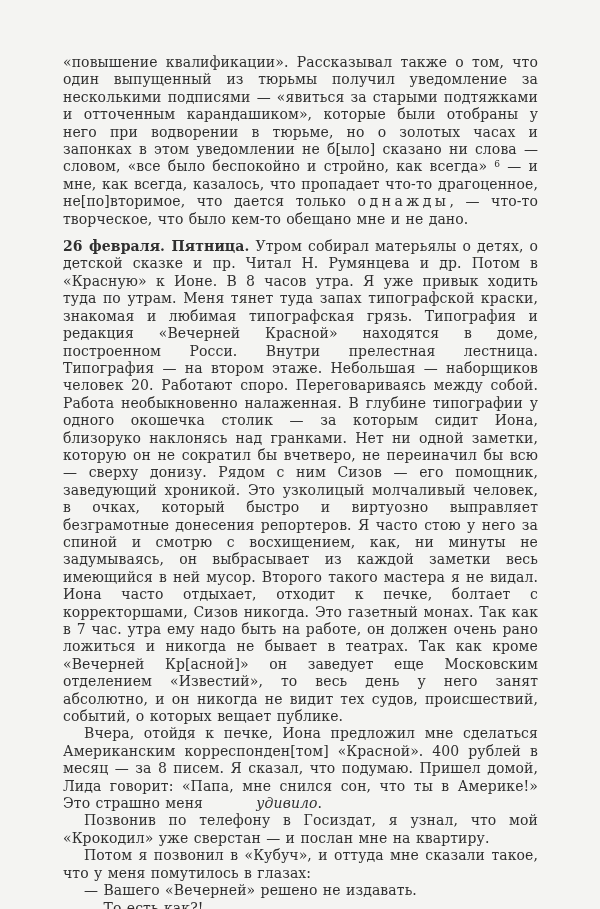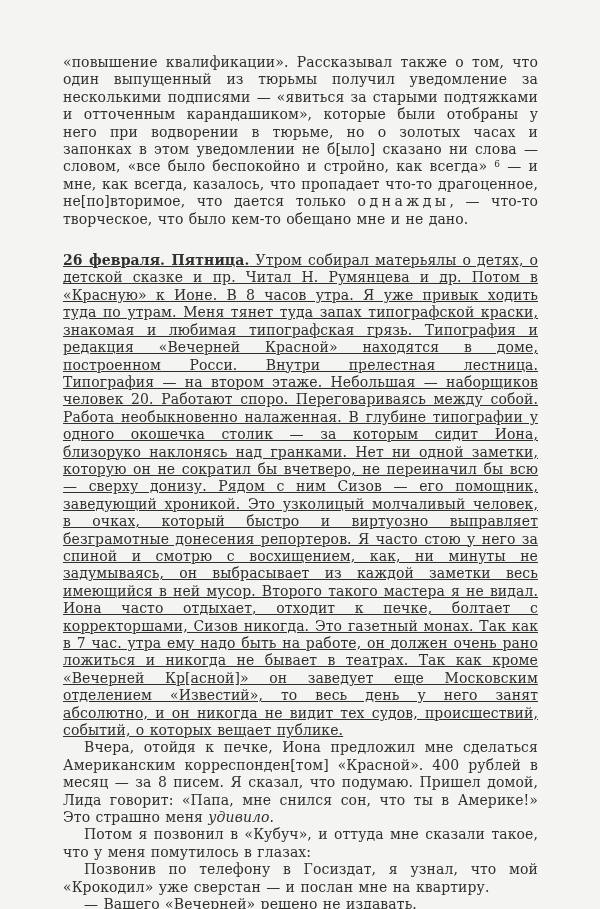--- a/index.html
+++ b/index.html
@@ -22,38 +22,38 @@
     margin: 0;
     text-align: justify;
     font-size: 14px;
     line-height: 17.4px;
     letter-spacing: 0.1px;
     word-spacing: 0.8px;
     hyphens: auto;
     -webkit-hyphens: auto;
   }
   .text-block p.indent { text-indent: 21px; }
-  .text-block p.gap { margin-top: 24px; text-decoration: underline; }
+  .text-block p.gap { margin-top: 10px; }
   .b  { font-weight: bold; }
-  .i  { font-style: italic; }
+  .i  { font-style: italic; margin-left: 48px; }
   .sp { letter-spacing: 3.5px; }
   .sup {
     font-size: 9px;
     line-height: 0;
     vertical-align: 4px;
     letter-spacing: 0;
   }
 </style>
 </head>
 <body>
 
 <div class="page">
   <main class="text-block" id="text-block">
       <p class=""><span>«повышение квалификации». Рассказывал также о том, что один выпущенный из тюрьмы получил уведомление за несколькими подписями — «явиться за старыми подтяжками и отточенным карандашиком», которые были отобраны у него при водворении в тюрьме, но о золотых часах и запонках в этом уведомлении не б[ыло] сказано ни слова — словом, «все было беспокойно и стройно, как всегда» </span><span class="sup">6</span><span> — и мне, как всегда, казалось, что пропадает что-то драгоценное, не[по]вторимое, что дается только </span><span class="sp">однажды</span><span>, — что-то творческое, что было кем-то обещано мне и не дано.</span></p>
       <p class=" gap"><span class="b">26 февраля. Пятница.</span><span> Утром собирал матерьялы о детях, о детской сказке и пр. Читал Н. Румянцева и др. Потом в «Красную» к Ионе. В 8 часов утра. Я уже привык ходить туда по утрам. Меня тянет туда запах типографской краски, знакомая и любимая типографская грязь. Типография и редакция «Вечерней Красной» находятся в доме, построенном Росси. Внутри прелестная лестница. Типография — на втором этаже. Небольшая — наборщиков человек 20. Работают споро. Переговариваясь между собой. Работа необыкновенно налаженная. В глубине типографии у одного окошечка столик — за которым сидит Иона, близоруко наклонясь над гранками. Нет ни одной заметки, которую он не сократил бы вчетверо, не переиначил бы всю — сверху донизу. Рядом с ним Сизов — его помощник, заведующий хроникой. Это узколицый молчаливый человек, в очках, который быстро и виртуозно выправляет безграмотные донесения репортеров. Я часто стою у него за спиной и смотрю с восхищением, как, ни минуты не задумываясь, он выбрасывает из каждой заметки весь имеющийся в ней мусор. Второго такого мастера я не видал. Иона часто отдыхает, отходит к печке, болтает с корректоршами, Сизов никогда. Это газетный монах. Так как в 7 час. утра ему надо быть на работе, он должен очень рано ложиться и никогда не бывает в театрах. Так как кроме «Вечерней Кр[асной]» он заведует еще Московским отделением «Известий», то весь день у него занят абсолютно, и он никогда не видит тех судов, происшествий, событий, о которых вещает публике.</span></p>
       <p class="indent"><span>Вчера, отойдя к печке, Иона предложил мне сделаться Американским корреспонден[том] «Красной». 400 рублей в месяц — за 8 писем. Я сказал, что подумаю. Пришел домой, Лида говорит: «Папа, мне снился сон, что ты в Америке!» Это страшно меня </span><span class="i">удивило</span><span>.</span></p>
+      <p class="indent"><span>Позвонив по телефону в Госиздат, я узнал, что мой «Крокодил» уже сверстан — и послан мне на квартиру.</span></p>
       <p class="indent"><span>Потом я позвонил в «Кубуч», и оттуда мне сказали такое, что у меня помутилось в глазах:</span></p>
-      <p class="indent"><span>Позвонив по телефону в Госиздат, я узнал, что мой «Крокодил» уже сверстан — и послан мне на квартиру.</span></p>
       <p class="indent"><span>— Вашего «Вечерней» решено не издавать.</span></p>
       <p class="indent"><span>— То есть как?!</span></p>
     </main>
 
 </div>
 
 </body></html>

